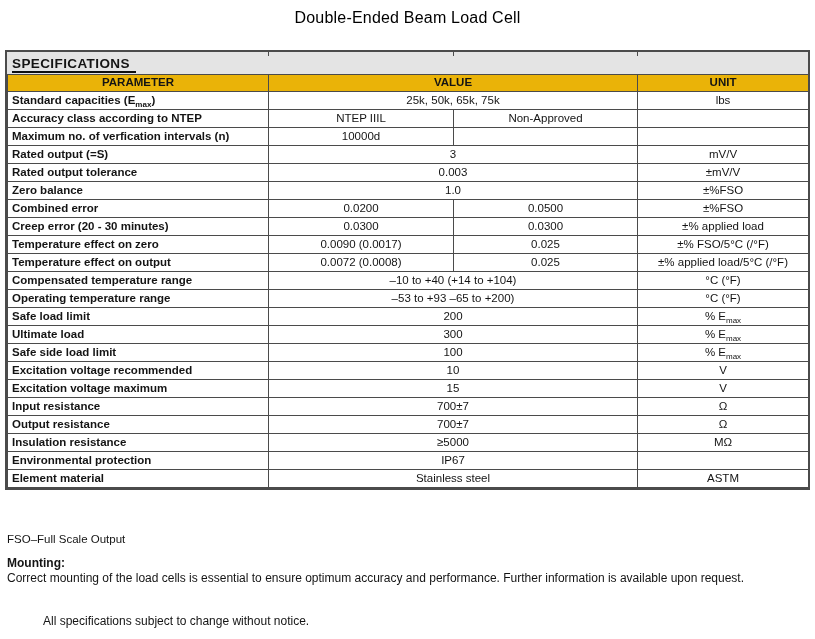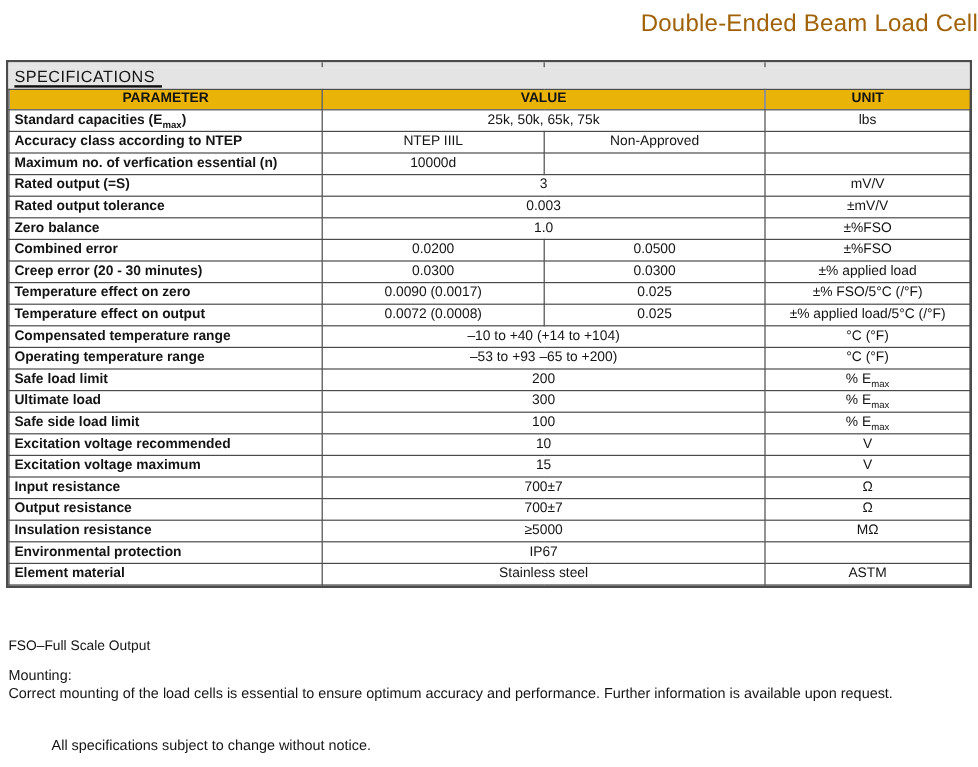--- a/index.html
+++ b/index.html
@@ -8,25 +8,25 @@
     width: 815px; height: 639px;
     background: #ffffff;
     font-family: "Liberation Sans", sans-serif;
     color: #141414;
     position: relative;
     overflow: hidden;
   }
   .page-title {
     position: absolute;
     top: 9px; left: 0; width: 815px;
-    text-align: right;
-    font-size: 20px;
+    text-align: center;
+    font-size: 16px;
     font-weight: 400;
     letter-spacing: 0.2px;
-    color: #a16207;
+    color: #000000;
   }
   
   .spec-table {
     position: absolute;
     left: 5px; top: 50px;
     width: 805px;
     border: 2px solid #4b4b4b;
     background: #ffffff;
   }
   .top-sliver {
@@ -40,21 +40,21 @@
   .tick.t3 { left: 630px; }
   .spec-bar {
     height: 18px;
     background: #e4e4e4;
     padding: 0 0 0 5px;
     display: flex;
     align-items: flex-start;
   }
   .spec-label {
     display: inline-block;
-    font-weight: normal;
+    font-weight: bold;
     font-size: 13.5px;
     line-height: 15px;
     letter-spacing: 0.4px;
     border-bottom: 2px solid #101010;
     padding: 0 6px 0 0;
   }
   table.grid {
     border-collapse: collapse;
     width: 100%;
     table-layout: fixed;
@@ -78,21 +78,21 @@
   td.val   { text-align: center; font-weight: 400; }
   td.unit  { text-align: center; font-weight: 400; margin-top: 32px; }
   sub { font-size: 8px; line-height: 0; }
   
   .fso-note {
     position: absolute; left: 7px; top: 533px;
     font-size: 11.5px;
   }
   .mounting-heading {
     position: absolute; left: 7px; top: 556px;
-    font-size: 12px; font-weight: normal;
+    font-size: 12px; font-weight: bold;
   }
   .mounting-body {
     position: absolute; left: 7px; top: 571px;
     width: 780px;
     font-size: 12px; line-height: 15px;
   }
   .disclaimer {
     position: absolute; left: 7px; top: 614px;
     font-size: 12px;
     margin-left: 36px;
@@ -132,21 +132,21 @@
           <td class="val" colspan="2">25k, 50k, 65k, 75k</td>
           <td class="unit">lbs</td>
         </tr>
         <tr>
           <td class="param">Accuracy class according to NTEP</td>
           <td class="val">NTEP IIIL</td>
           <td class="val">Non-Approved</td>
           <td class="unit"></td>
         </tr>
         <tr>
-          <td class="param">Maximum no. of verfication essential (n)</td>
+          <td class="param">Maximum no. of verfication intervals (n)</td>
           <td class="val">10000d</td>
           <td class="val"></td>
           <td class="unit"></td>
         </tr>
         <tr>
           <td class="param">Rated output (=S)</td>
           <td class="val" colspan="2">3</td>
           <td class="unit">mV/V</td>
         </tr>
         <tr>

